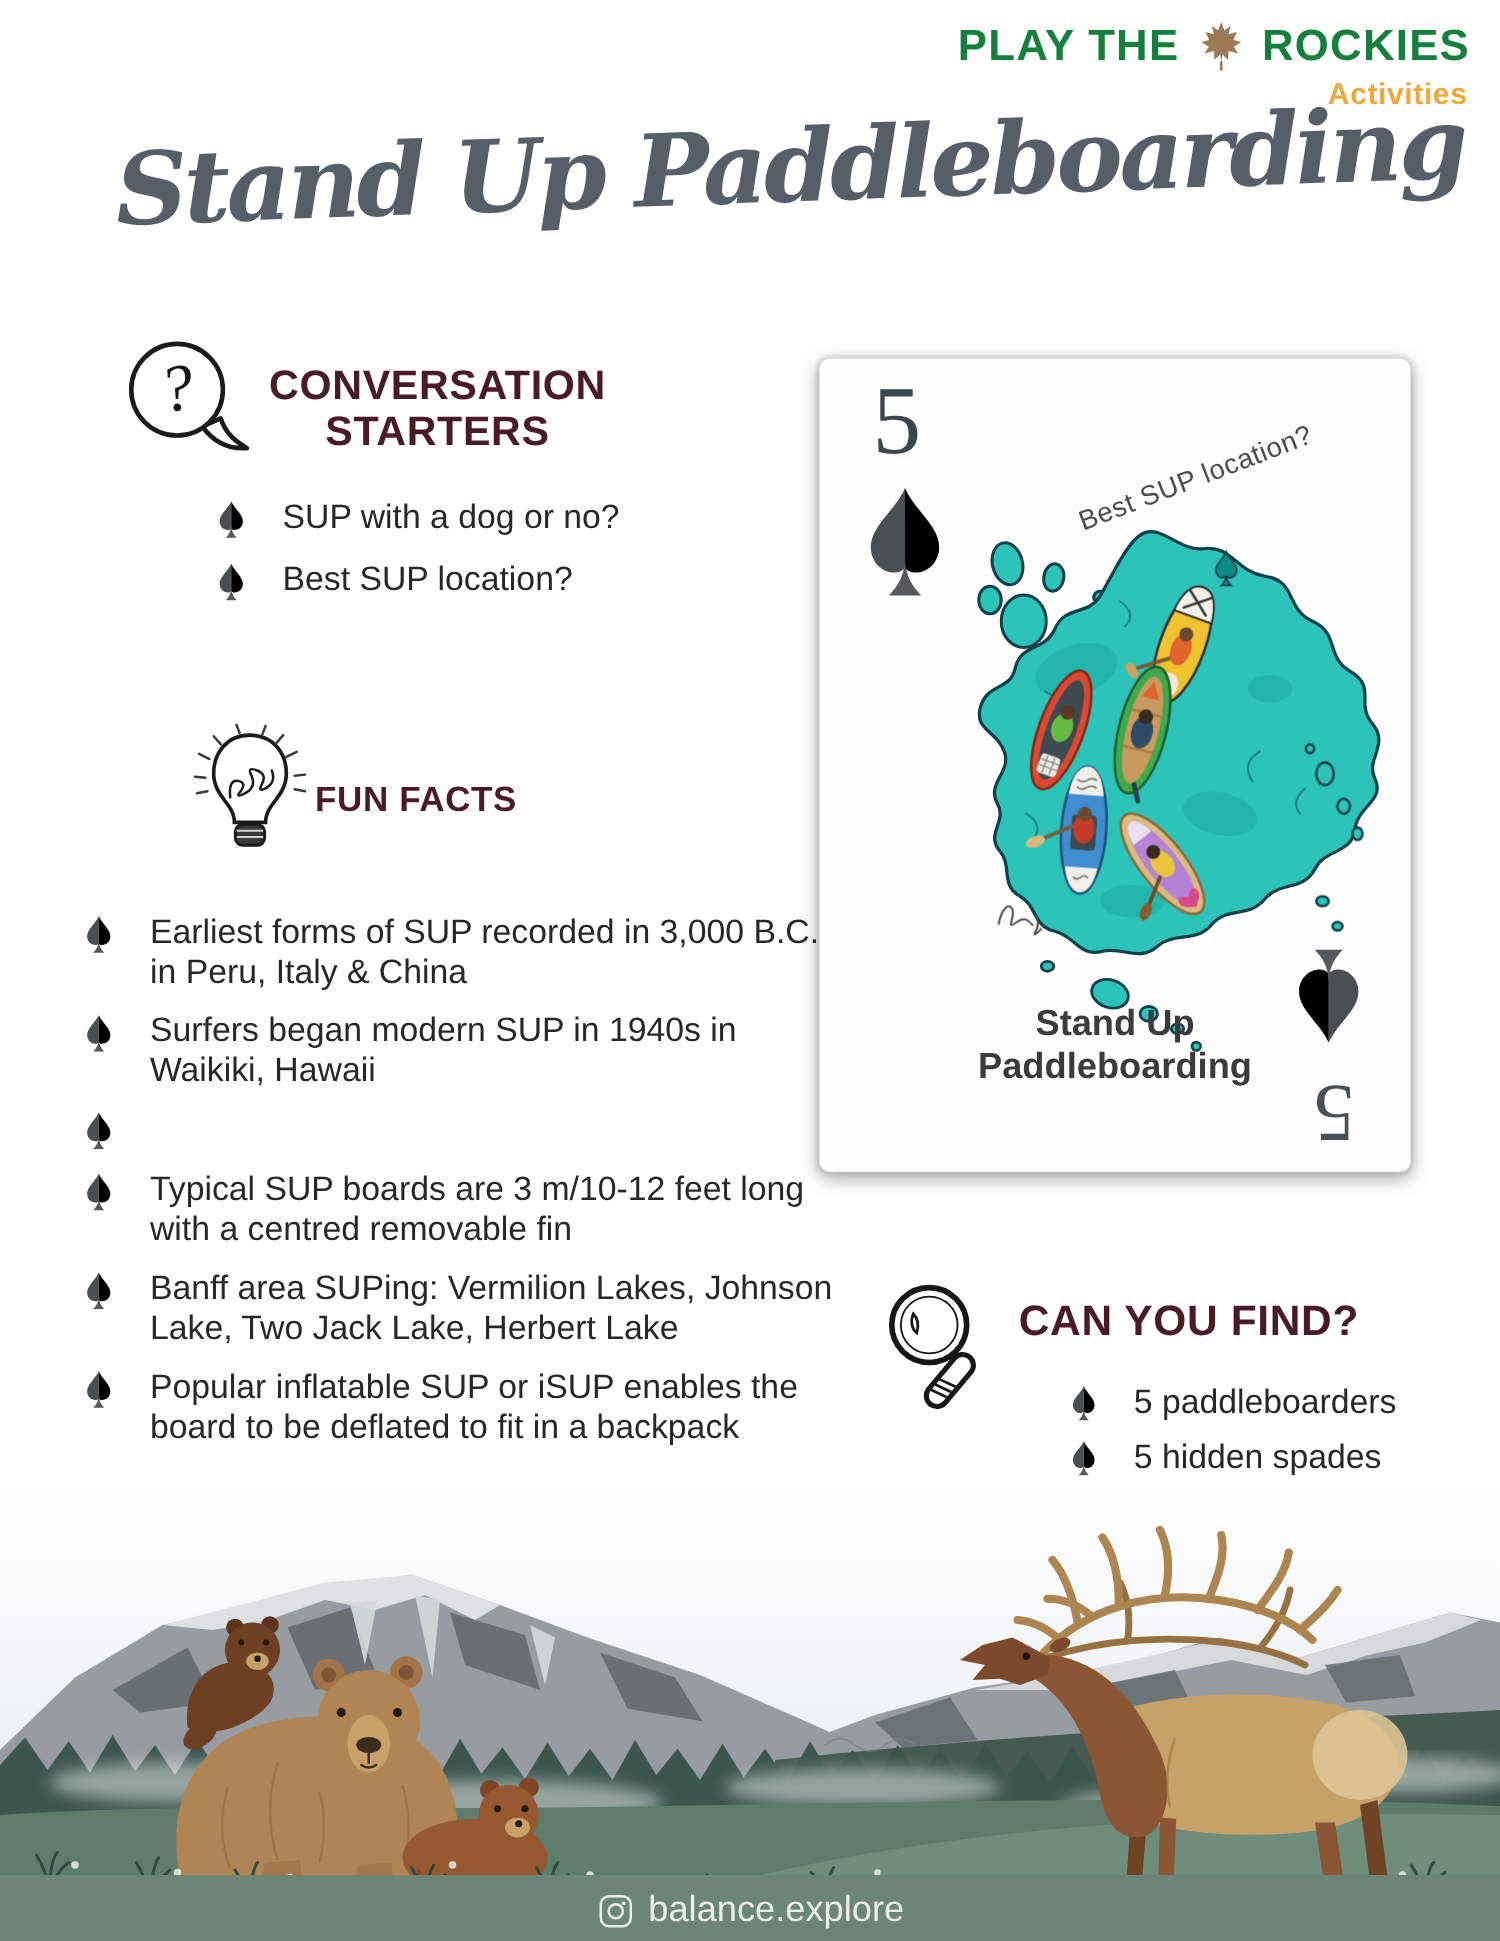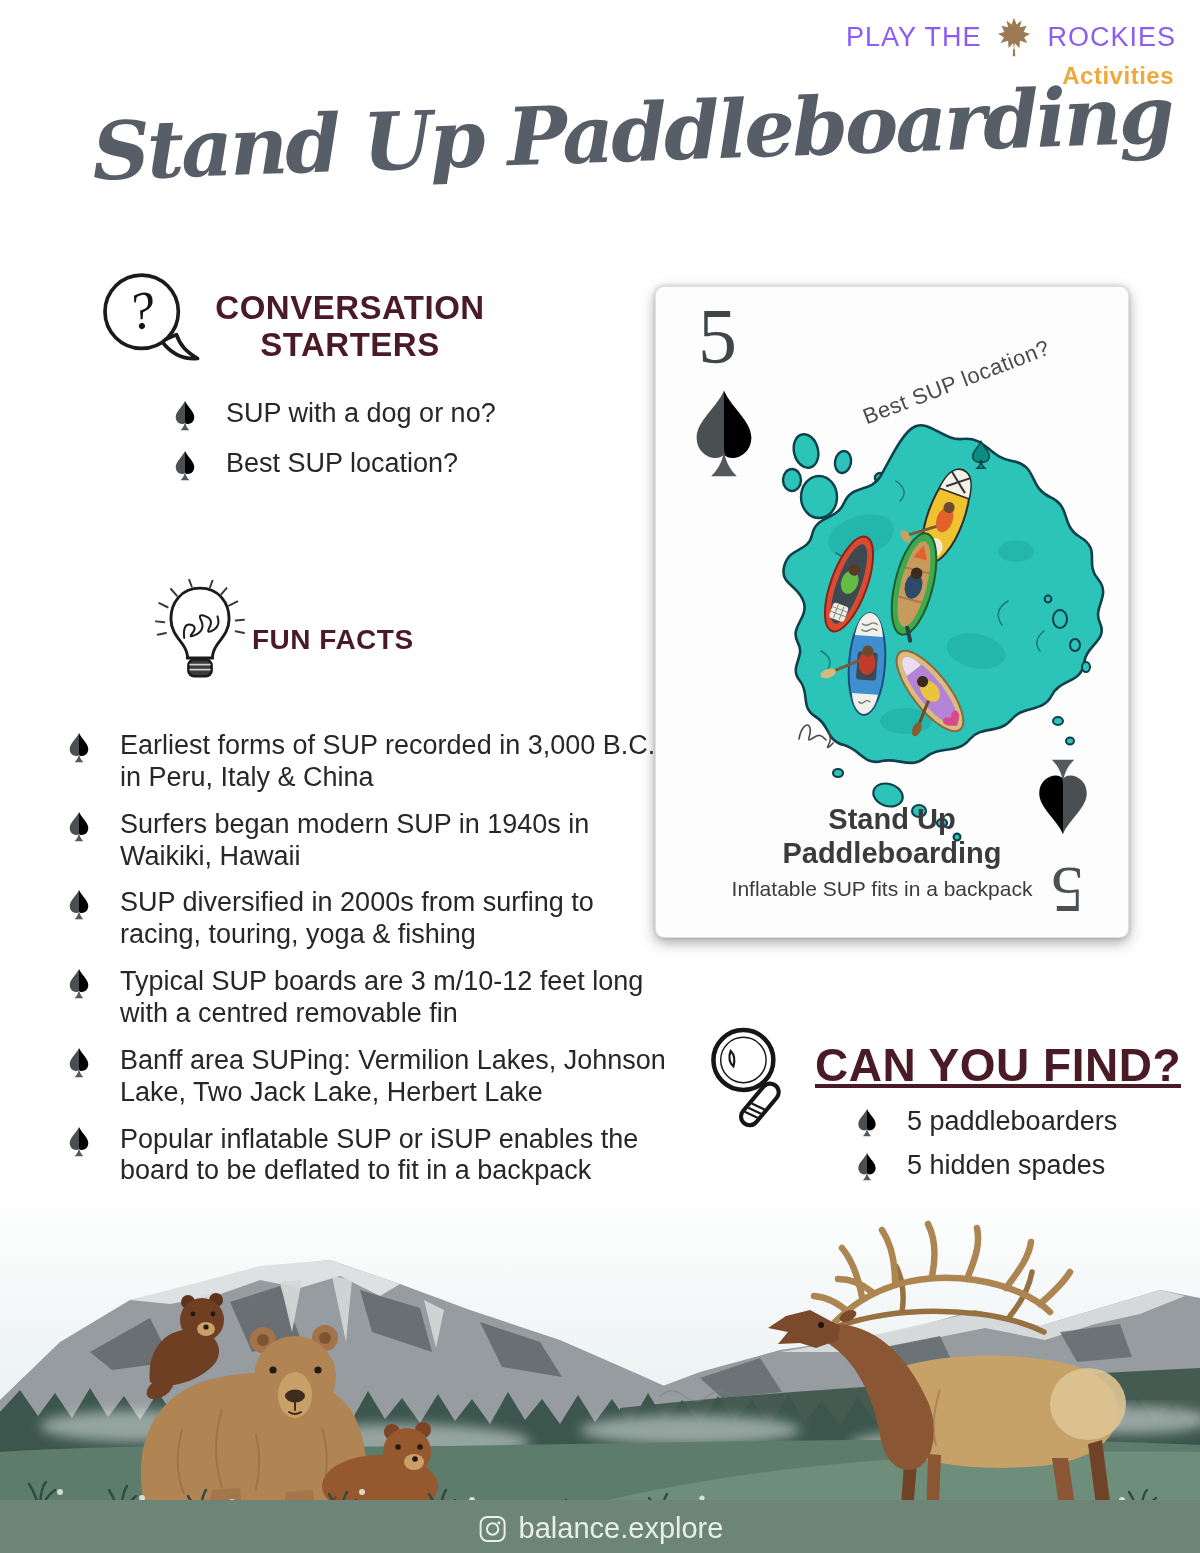--- a/index.html
+++ b/index.html
@@ -2,32 +2,32 @@
 <html><head>
 <meta charset="utf-8">
 <style>
   html,body{margin:0;padding:0;background:#ffffff;}
   #page{position:relative;width:1200px;height:1553px;background:#ffffff;overflow:hidden;
         font-family:"Liberation Sans",sans-serif;color:#262626;}
   .abs{position:absolute;}
 
   
   .brand1{top:16px;right:24px;display:flex;align-items:center;gap:12px;
-          font-size:27px;font-weight:normal;letter-spacing:1px;color:#8b5cf6;}
+          font-size:35px;font-weight:bold;letter-spacing:1px;color:#15803d;}
   .brand2{top:62px;right:26px;font-size:24px;font-weight:bold;color:#EFA93B;letter-spacing:.5px;}
 
   
   .pagetitle{left:92px;top:86px;font-family:"DejaVu Serif",serif;font-style:italic;font-weight:bold;
              font-size:80px;color:#575E67;letter-spacing:-3px;transform:rotate(-2deg);white-space:nowrap;}
 
   
   .mhead{color:#4A1B27;font-weight:bold;letter-spacing:.5px;}
   .convhead{left:200px;top:290px;width:300px;text-align:center;font-size:33px;line-height:1.12;}
   .funhead{left:252px;top:624px;font-size:28px;}
-  .findhead{left:815px;top:1038px;font-size:46px;text-decoration:underline;}
+  .findhead{left:815px;top:1038px;font-size:34px;}
 
   .row{display:flex;align-items:flex-start;gap:28px;}
   .rowtext{font-size:27px;line-height:1.18;color:#272727;}
   .spadeb{flex:0 0 auto;margin-top:2px;}
 
   .convitem1{left:172px;top:398px;}
   .convitem2{left:172px;top:448px;}
   .funlist{left:66px;top:730px;width:630px;display:flex;flex-direction:column;gap:15px;}
   .finditem1{left:855px;top:1106px;}
   .finditem2{left:855px;top:1150px;}
@@ -153,21 +153,20 @@
           </svg>
         </span>
       <span class="rowtext" style="max-width:480px">Surfers began modern SUP in 1940s in Waikiki, Hawaii</span>
     </div>
     <div class="row">
       <span class="spadeb">
           <svg width="26" height="32" viewBox="0 0 100 124">
             <use href="#spadeSym"></use>
           </svg>
         </span>
-      <span class="rowtext" style="max-width:560px">SUP diversified in 2000s from surfing to racing, touring, yoga &amp; fishing</span>
     </div>
     <div class="row">
       <span class="spadeb">
           <svg width="26" height="32" viewBox="0 0 100 124">
             <use href="#spadeSym"></use>
           </svg>
         </span>
       <span class="rowtext" style="max-width:570px">Typical SUP boards are 3 m/10-12 feet long with a centred removable fin</span>
     </div>
     <div class="row">
@@ -304,21 +303,20 @@
         <g transform="translate(143,420)">
           <path d="M0 18 C2 6 9 0 11 7 C13 14 5 23 14 17 C21 12 23 15 27 19 M29 11 C32 15 32 20 29 25 C27 28 31 26 34 22" fill="none" stroke="#4a4a4a" stroke-width="1.6" stroke-linecap="round"></path>
         </g>
       </g>
     </svg>
 
     <div class="abs cardtitle">
       <div>Stand Up</div>
       <div>Paddleboarding</div>
     </div>
-    <div class="abs cardsub">Inflatable SUP fits in a backpack</div>
 
     <div class="abs spadeflip">
       <svg width="66" height="82" viewBox="0 0 100 124">
           <use href="#spadeSym"></use>
         </svg>
     </div>
     <div class="abs rankflip">5</div>
   </div>
 
   <div class="abs" style="left:698px;top:1016px">

